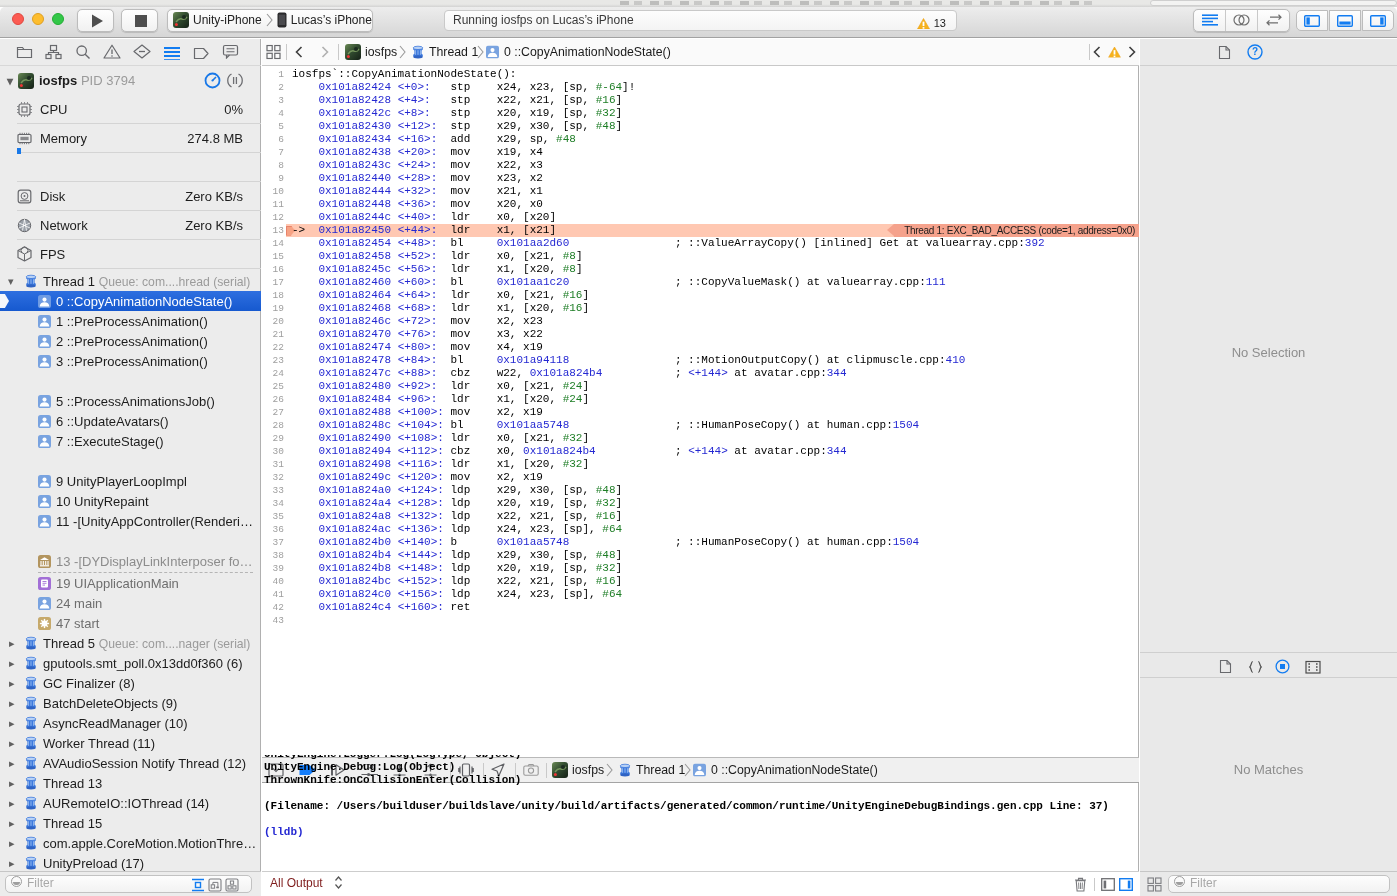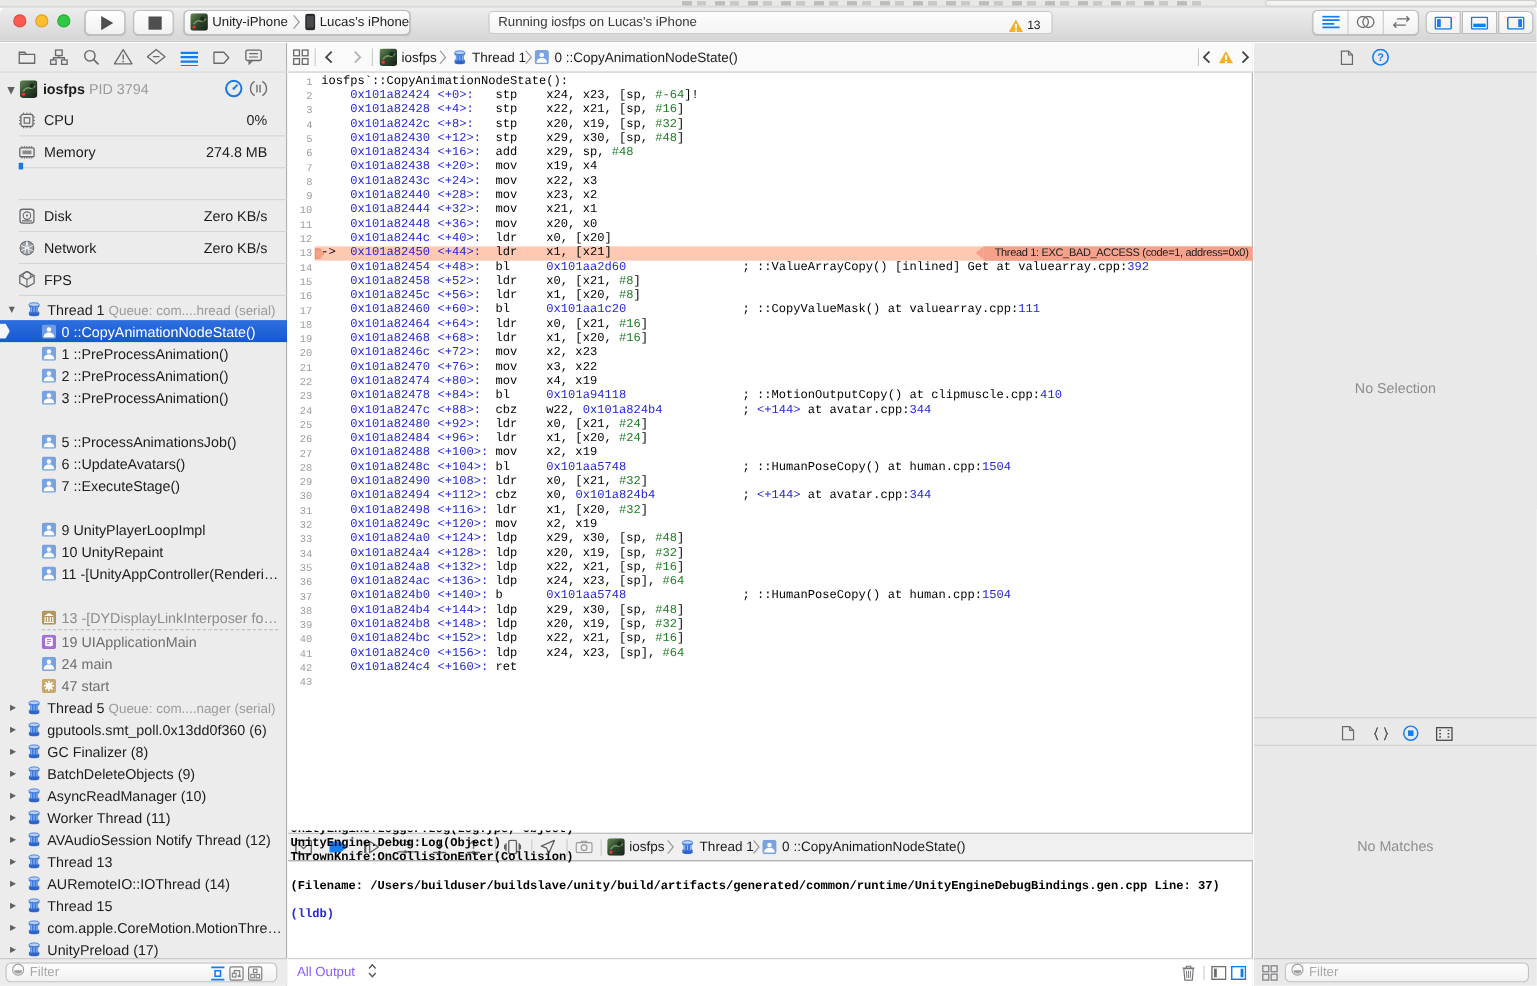--- a/index.html
+++ b/index.html
@@ -64,21 +64,21 @@
   line-height:13px; padding:0 4px 0 10px; letter-spacing:-0.3px; }
 #anno:before { content:""; position:absolute; left:0; top:0; border-top:6.5px solid transparent; border-bottom:6.5px solid transparent; border-right:7px solid #f5a28c; left:-7px; }
 #pcmark { position:absolute; left:24px; top:158.5px; width:9px; height:10px; background:#f6a284; border:0.5px solid #e8836a; clip-path:polygon(0 0, 55% 0, 100% 50%, 55% 100%, 0 100%); }
 
 #dbgbar { position:absolute; left:0; top:718px; width:877px; height:26px; background:#f0f0f0; border-top:1px solid #b9b9b9; border-bottom:1px solid #a4a4a4; font-size:12.3px; color:#1b1b1b; }
 .di { position:absolute; top:50%; transform:translateY(-50%); display:flex; align-items:center; }
 .dsep { position:absolute; top:5px; height:15px; border-left:1px solid #c9c9c9; }
 #console { position:absolute; left:0; top:716px; width:877px; height:87px; overflow:hidden;
   font-family:"Liberation Mono", monospace; font-weight:bold; font-size:11px; }
 .con { position:absolute; left:2px; height:13px; line-height:13px; white-space:pre; }
-#conbar { position:absolute; left:0; top:832px; width:877px; height:25px; background:#fff; border-top:1px solid #cdcdcd; font-size:12px; color:#8b5cf6; }
+#conbar { position:absolute; left:0; top:832px; width:877px; height:25px; background:#fff; border-top:1px solid #cdcdcd; font-size:12px; color:#7f1d1d; }
 
 
 #rtab1 { position:absolute; left:0; top:0; width:257px; height:27px; border-bottom:1px solid #cfcfcf; }
 #rtab2 { position:absolute; left:0; top:613px; width:257px; height:26px; border-top:1px solid #cfcfcf; border-bottom:1px solid #cfcfcf; }
 .rmsg { position:absolute; width:257px; text-align:center; font-size:13px; color:#8e8e8e; }
 #rfilter { position:absolute; left:0; top:832px; width:257px; height:25px; border-top:1px solid #c6c6c6; }
 </style></head>
 <body>
 <div id="sliver">
   <div class="abs" style="left:620px;top:1px;width:480px;height:4px;background:repeating-linear-gradient(90deg,#666 0 9px,transparent 9px 14px,#888 14px 22px,transparent 22px 30px);opacity:0.33"></div>

